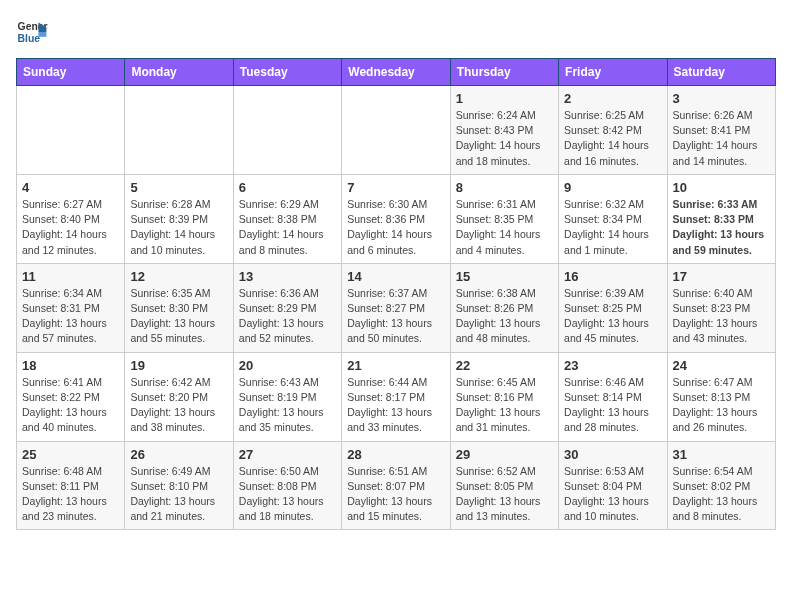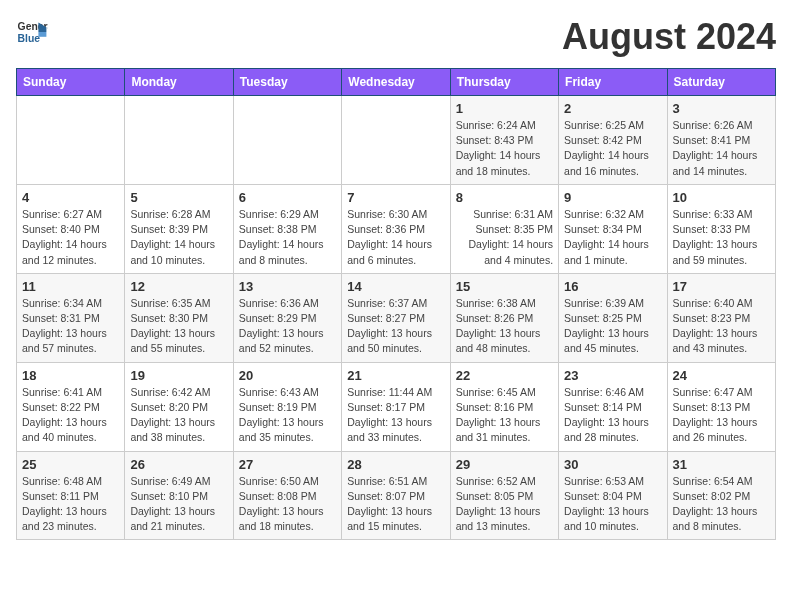--- a/index.html
+++ b/index.html
@@ -84,21 +84,20 @@
 <div class="header">
   <div class="logo">
     <svg class="logo-icon" viewBox="0 0 40 40" xmlns="http://www.w3.org/2000/svg">
       <text x="2" y="18" font-size="13" font-weight="bold" fill="#333">General</text>
       <text x="2" y="32" font-size="13" font-weight="bold" fill="#2a6496">Blue</text>
       <polygon points="28,8 38,14 38,20 28,20" fill="#2a6496"></polygon>
       <polygon points="28,20 38,20 38,26 28,26" fill="#5b9bd5"></polygon>
     </svg>
   </div>
   <div class="title-block">
-    <div class="main-title">August 2024</div>
   </div>
 </div>
 
 <table>
   <thead>
     <tr>
     <th>Sunday</th>
         <th>Monday</th>
         <th>Tuesday</th>
         <th>Wednesday</th>
@@ -159,35 +158,35 @@
         </td>
         <td>
           <span class="day-number">7</span>
           <div class="day-info" style="white-space: pre-line;">Sunrise: 6:30 AM
 Sunset: 8:36 PM
 Daylight: 14 hours
 and 6 minutes.</div>
         </td>
         <td>
           <span class="day-number">8</span>
-          <div class="day-info" style="white-space: pre-line; text-align: right;">Sunrise: 6:31 AM
+          <div class="day-info" style="white-space: pre-line;">Sunrise: 6:31 AM
 Sunset: 8:35 PM
 Daylight: 14 hours
 and 4 minutes.</div>
         </td>
         <td>
           <span class="day-number">9</span>
           <div class="day-info" style="white-space: pre-line;">Sunrise: 6:32 AM
 Sunset: 8:34 PM
 Daylight: 14 hours
 and 1 minute.</div>
         </td>
         <td>
           <span class="day-number">10</span>
-          <div class="day-info" style="white-space: pre-line;">Sunrise: 6:33 AM
+          <div class="day-info" style="white-space: pre-line; font-weight: bold;">Sunrise: 6:33 AM
 Sunset: 8:33 PM
 Daylight: 13 hours
 and 59 minutes.</div>
         </td>
       </tr>
       <tr>
         <td>
           <span class="day-number">11</span>
           <div class="day-info" style="white-space: pre-line;">Sunrise: 6:34 AM
 Sunset: 8:31 PM
@@ -254,21 +253,21 @@
         </td>
         <td>
           <span class="day-number">20</span>
           <div class="day-info" style="white-space: pre-line;">Sunrise: 6:43 AM
 Sunset: 8:19 PM
 Daylight: 13 hours
 and 35 minutes.</div>
         </td>
         <td>
           <span class="day-number">21</span>
-          <div class="day-info" style="white-space: pre-line;">Sunrise: 11:44 AM
+          <div class="day-info" style="white-space: pre-line;">Sunrise: 6:44 AM
 Sunset: 8:17 PM
 Daylight: 13 hours
 and 33 minutes.</div>
         </td>
         <td>
           <span class="day-number">22</span>
           <div class="day-info" style="white-space: pre-line;">Sunrise: 6:45 AM
 Sunset: 8:16 PM
 Daylight: 13 hours
 and 31 minutes.</div>

